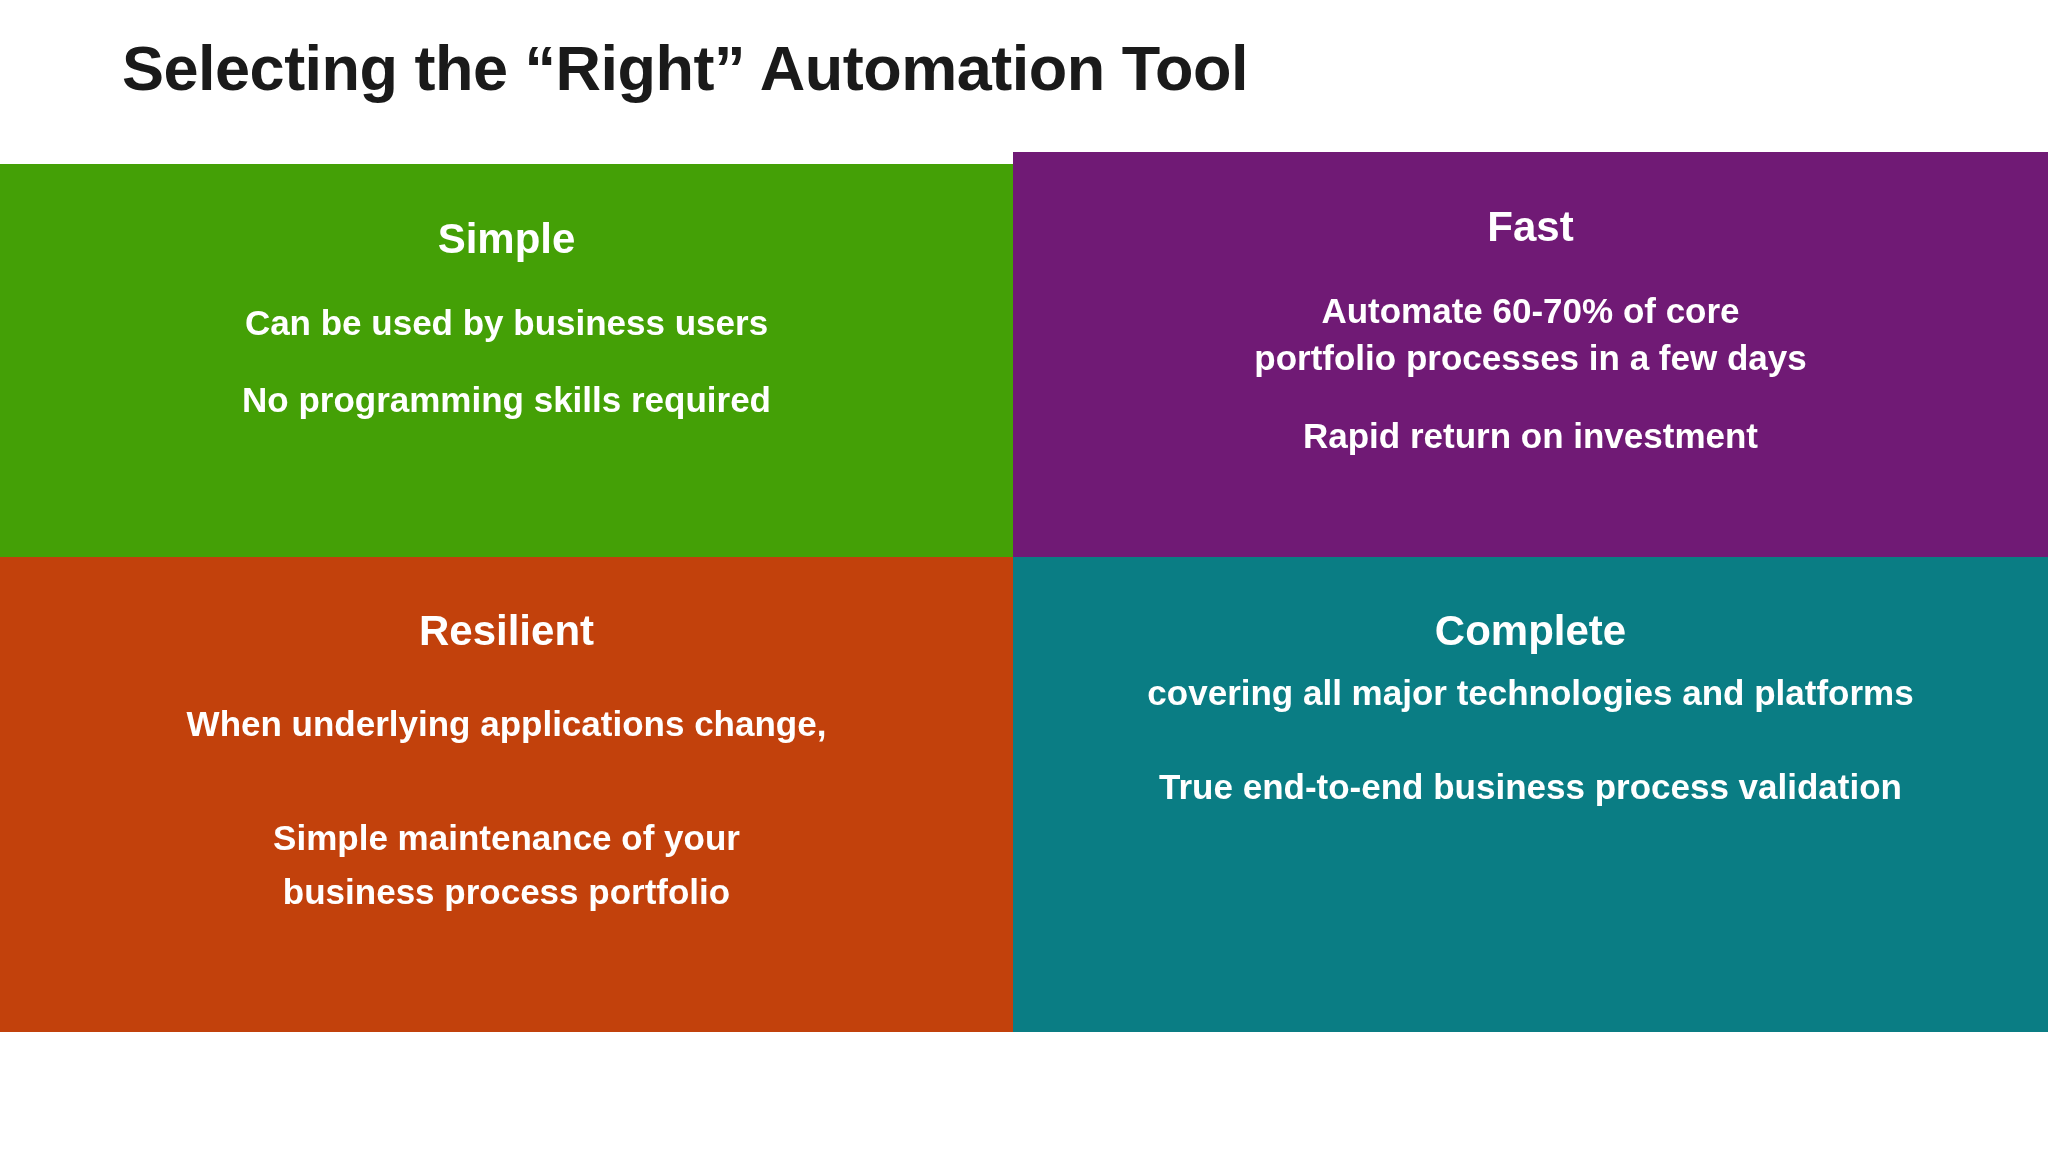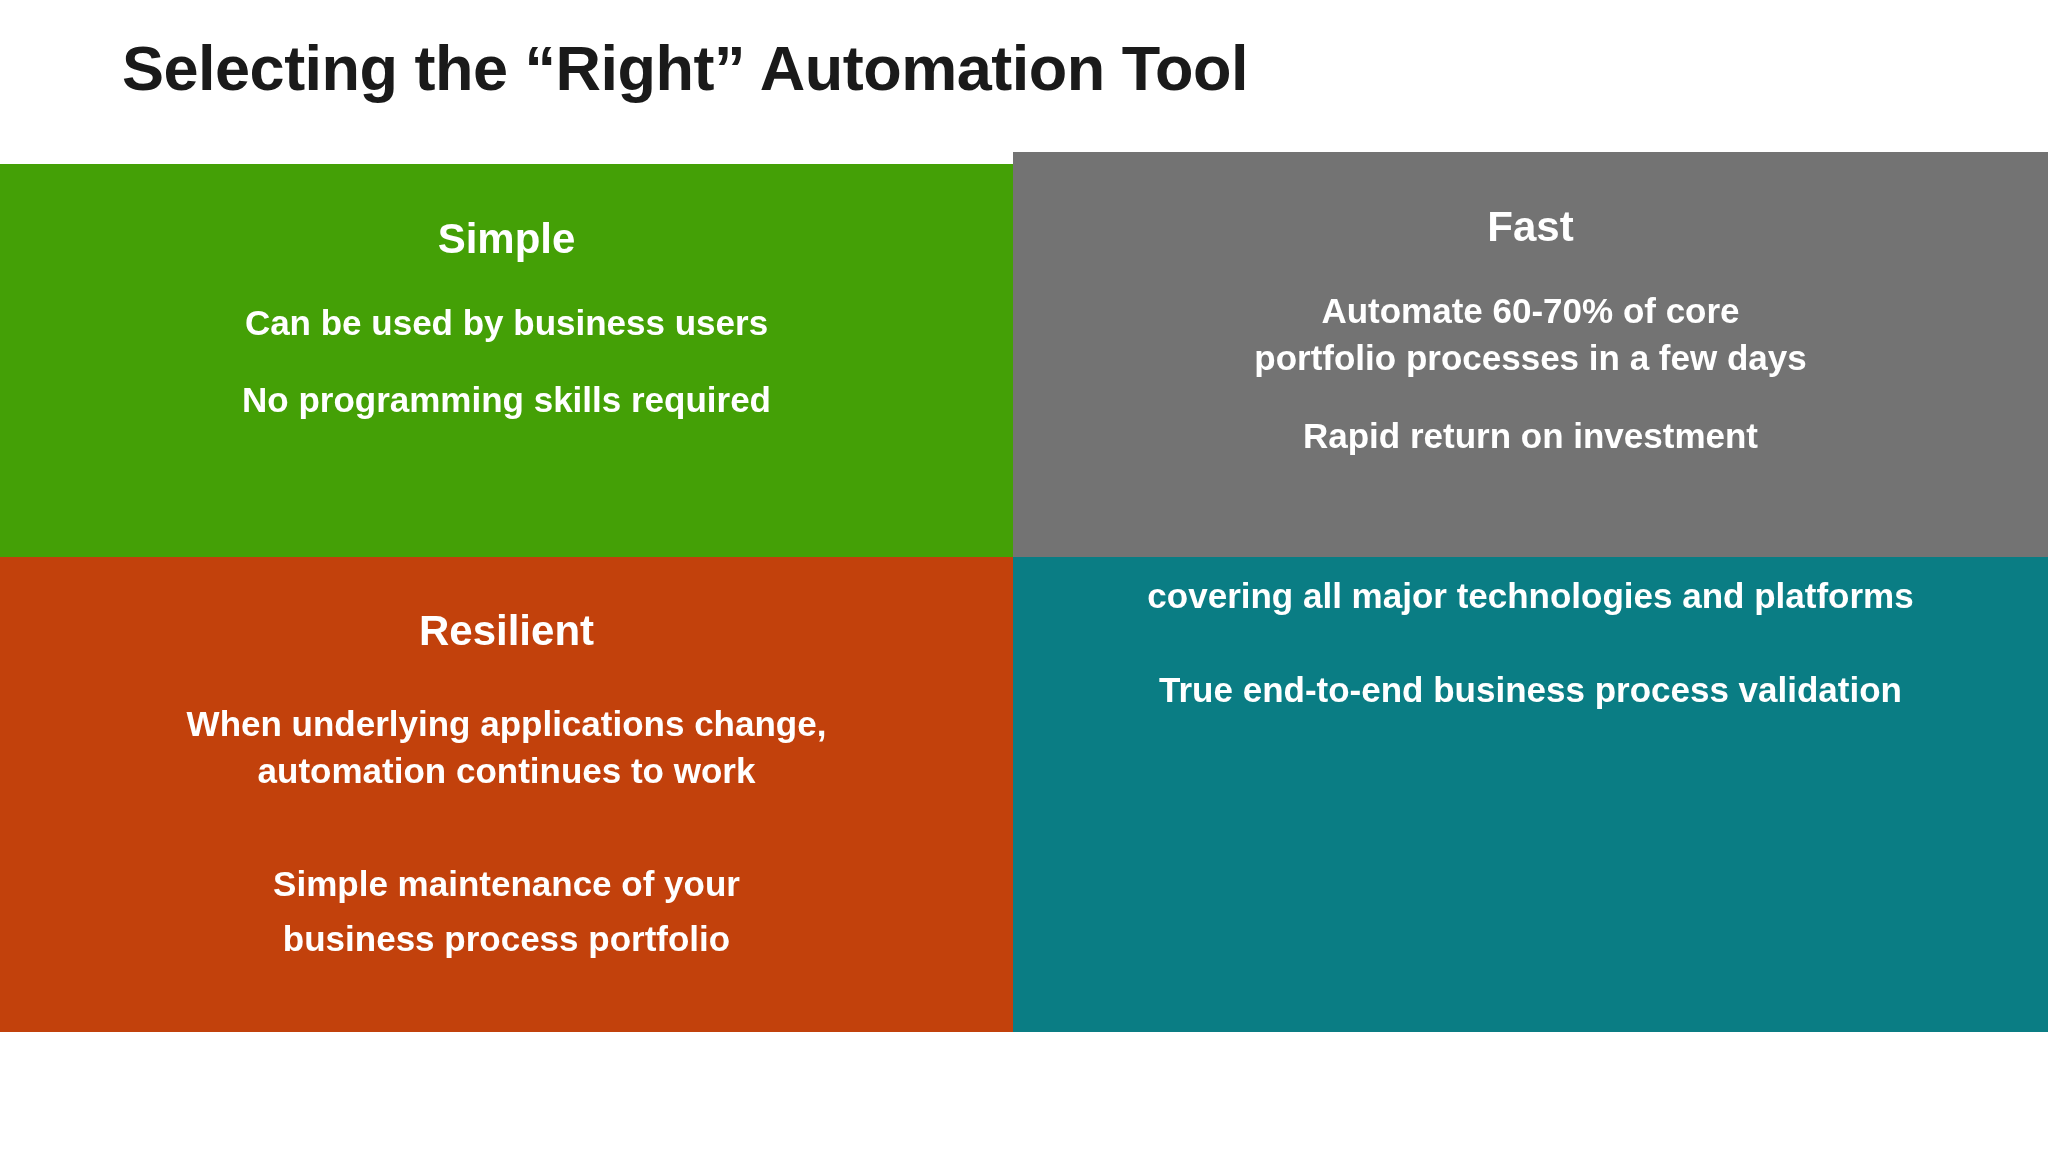--- a/index.html
+++ b/index.html
@@ -47,21 +47,21 @@
     width:2048px;
     height:880px;
   }
   .quad {
     position:absolute;
     overflow:hidden;
     text-align:center;
     color:#ffffff;
   }
   .quad.q-tl { left:0;      top:12px;     width:1013px; height:405px; background:#44a006; }
-  .quad.q-tr { left:1013px; top:0;     width:1035px; height:405px; background:#737373; }
+  .quad.q-tr { left:1013px; top:0;     width:1035px; height:405px; background:#701a75; }
   .quad.q-bl { left:0;      top:405px; width:1013px; height:475px; background:#c2410c; }
   .quad.q-br { left:1013px; top:405px; width:1035px; height:475px; background:#0a7d84; }
 
   .quad-heading {
     font-size:42px;
     font-weight:bold;
     line-height:1.1;
     color:#ffffff;
     white-space:nowrap;
   }
@@ -129,29 +129,29 @@
       </div>
       <div class="quad-body body-2">
         <span class="ln">Rapid return on investment</span>
       </div>
     </div>
 
     <div class="quad q-bl">
       <div class="quad-heading">Resilient</div>
       <div class="quad-body body-1">
         <span class="ln">When underlying applications change,</span>
-        <span class="ln">automation continues to work</span>
       </div>
       <div class="quad-body body-2">
         <span class="ln">Simple maintenance of your</span>
         <span class="ln">business process portfolio</span>
       </div>
     </div>
 
     <div class="quad q-br">
+      <div class="quad-heading">Complete</div>
       <div class="quad-body body-2">
         <span class="ln">covering all major technologies and platforms</span>
       </div>
       <div class="quad-body body-1">
         <span class="ln">True end-to-end business process validation</span>
       </div>
     </div>
 
   </div>
 

